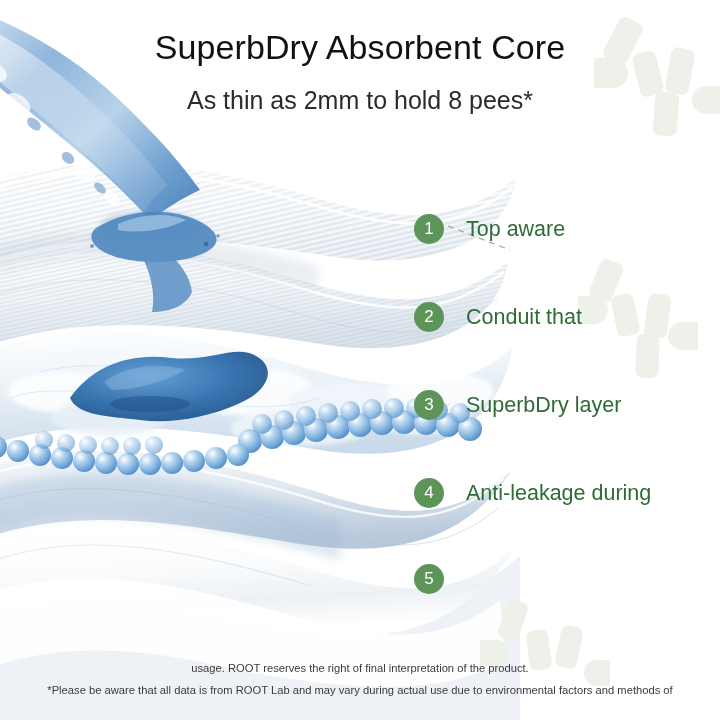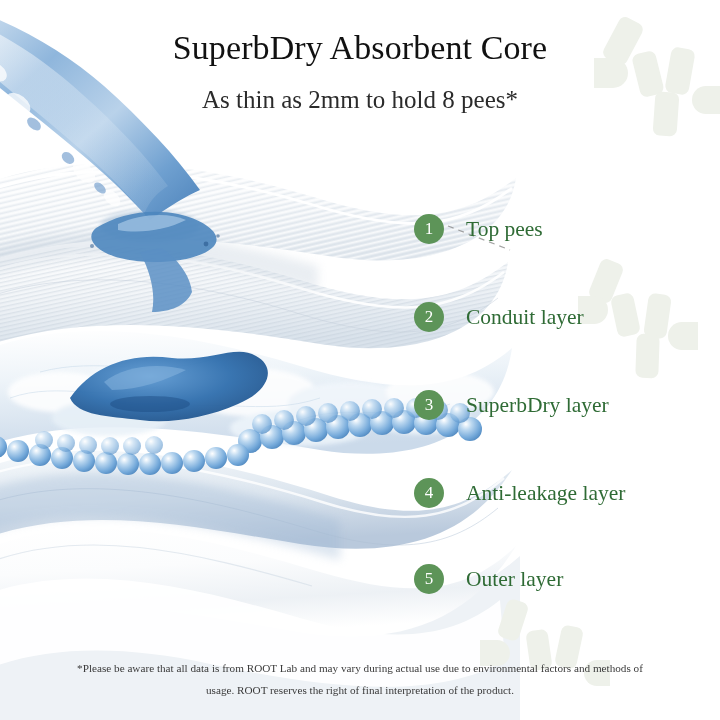--- a/index.html
+++ b/index.html
@@ -6,21 +6,21 @@
     margin: 0;
     padding: 0;
     background: #ffffff;
   }
   #page {
     position: relative;
     width: 720px;
     height: 720px;
     overflow: hidden;
     background: #c4b5fd;
-    font-family: Liberation Serif, serif;
+    font-family: Liberation Sans, sans-serif;
   }
 
   
   .wm-cluster {
     position: absolute;
     pointer-events: none;
   }
   .wm-petal {
     position: absolute;
     background: #eef1ea;
@@ -382,42 +382,41 @@
   </div>
 
   <div id="callouts">
 
     <svg id="leader-line" viewBox="0 0 300 420">
       <path d="M 34 20 L 96 44" fill="none" stroke="#8d8d8d" stroke-width="1.2" stroke-dasharray="6 5" opacity=".8"></path>
     </svg>
 
     <div class="callout" style="top:6px;">
       <div class="badge">1</div>
-      <div class="callout-label">Top pees</div>
+      <div class="callout-label">Top aware</div>
     </div>
 
     <div class="callout" style="top:94px;">
       <div class="badge">2</div>
-      <div class="callout-label">Conduit layer</div>
+      <div class="callout-label">Conduit that</div>
     </div>
 
     <div class="callout" style="top:182px;">
       <div class="badge">3</div>
       <div class="callout-label">SuperbDry layer</div>
     </div>
 
     <div class="callout" style="top:270px;">
       <div class="badge">4</div>
-      <div class="callout-label">Anti-leakage layer</div>
+      <div class="callout-label">Anti-leakage during</div>
     </div>
 
     <div class="callout" style="top:356px;">
       <div class="badge">5</div>
-      <div class="callout-label">Outer layer</div>
     </div>
   </div>
 
   <div id="footnote">
+    <p>usage. ROOT reserves the right of final interpretation of the product.</p>
     <p>*Please be aware that all data is from ROOT Lab and may vary during actual use due to environmental factors and methods of</p>
-    <p>usage. ROOT reserves the right of final interpretation of the product.</p>
   </div>
 
 </div>
 
 </body></html>

